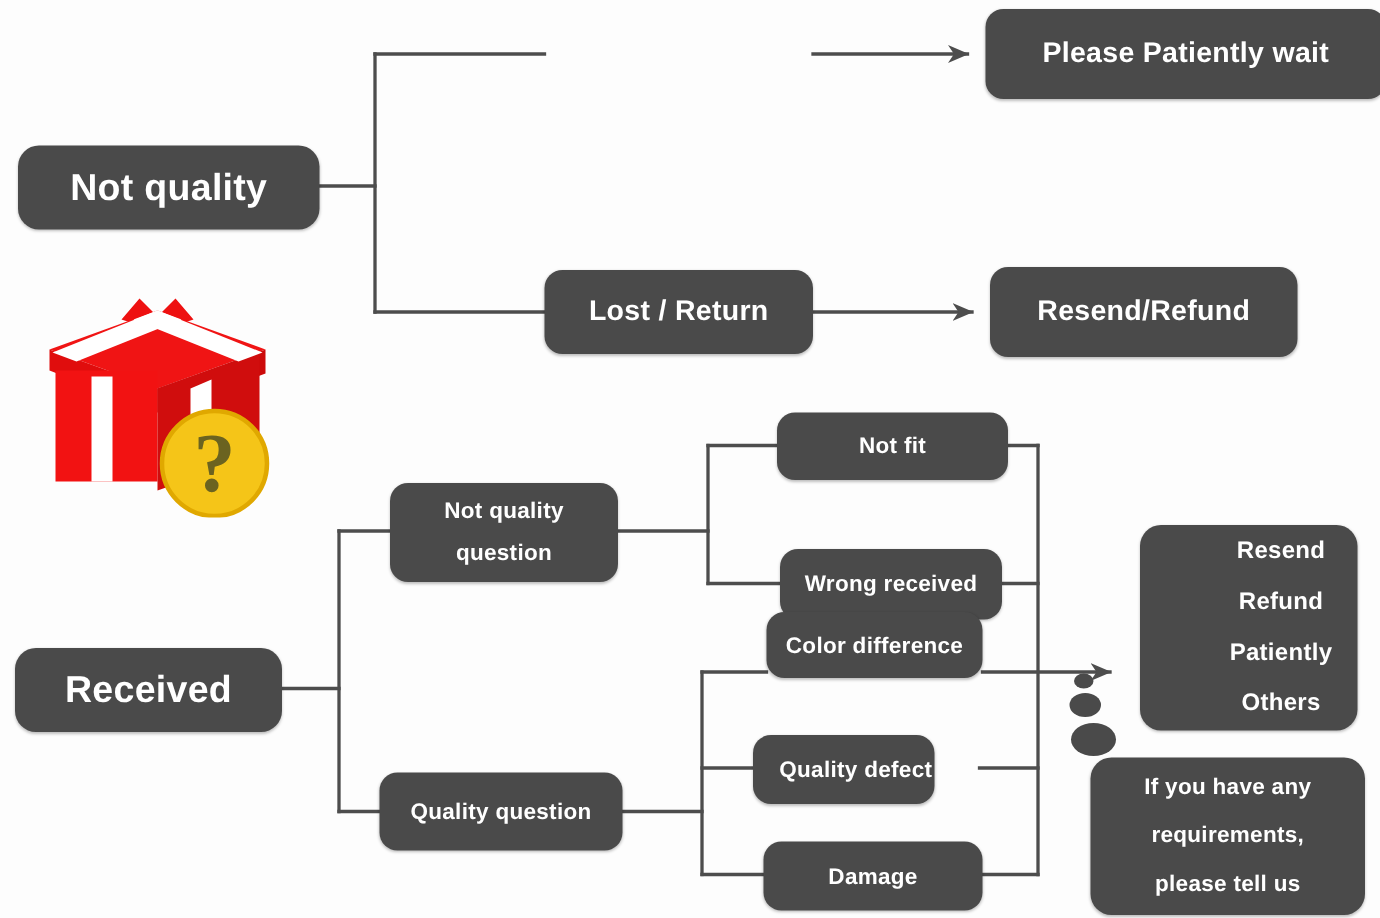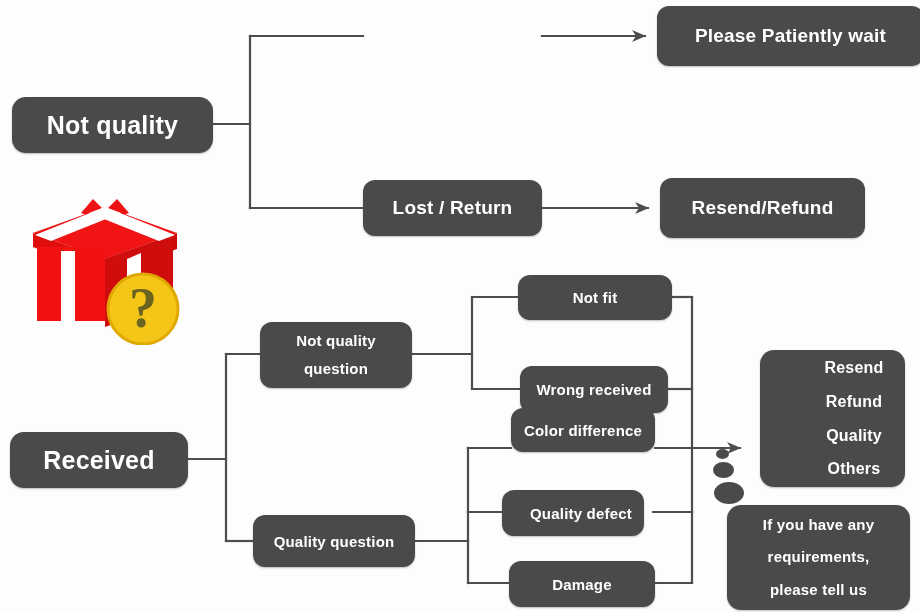--- a/index.html
+++ b/index.html
@@ -176,32 +176,32 @@
   </div>
 
   <div class="node n-leaf" style="left:520px; top:366px; width:148px; height:47px;">
     <span class="line">Wrong received</span>
   </div>
 
   <div class="node n-leaf" style="left:511px; top:408px; width:144px; height:44px;">
     <span class="line">Color difference</span>
   </div>
 
-  <div class="node n-leaf" style="left:502px; top:490px; width:142px; height:46px;padding-left:16px;">
+  <div class="node n-leaf" style="left:502px; top:490px; width:121px; height:46px;padding-left:16px;">
     <span class="line">Quality defect</span>
   </div>
 
   <div class="node n-leaf" style="left:509px; top:561px; width:146px; height:46px;">
     <span class="line">Damage</span>
   </div>
 
   <div class="node n-stack" style="left:760px; top:350px; width:145px; height:137px;">
     <span class="line">Resend</span>
     <span class="line">Refund</span>
-    <span class="line">Quality</span>
+    <span class="line">Patiently</span>
     <span class="line">Others</span>
   </div>
 
   <div class="node n-note" style="left:727px; top:505px; width:183px; height:105px;">
     <span class="line">If you have any</span>
     <span class="line">requirements,</span>
     <span class="line">please tell us</span>
   </div>
 
 </div>

